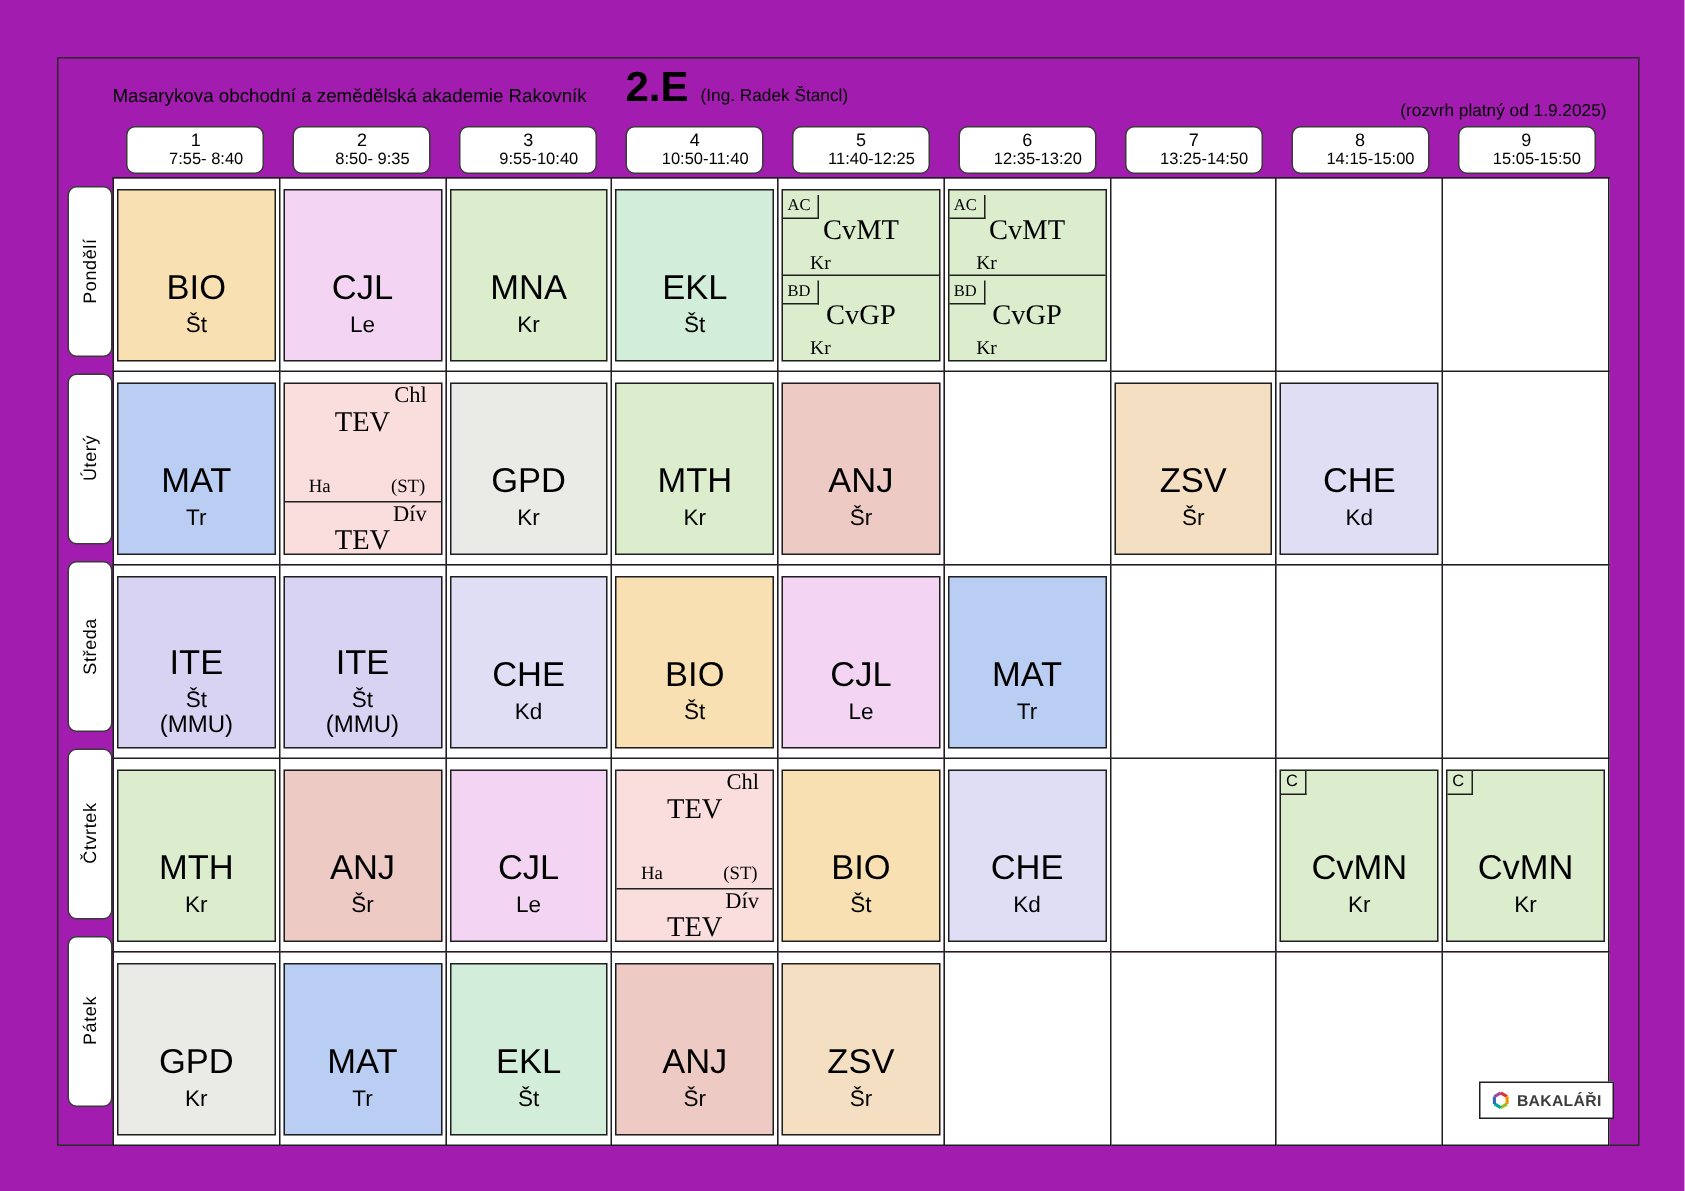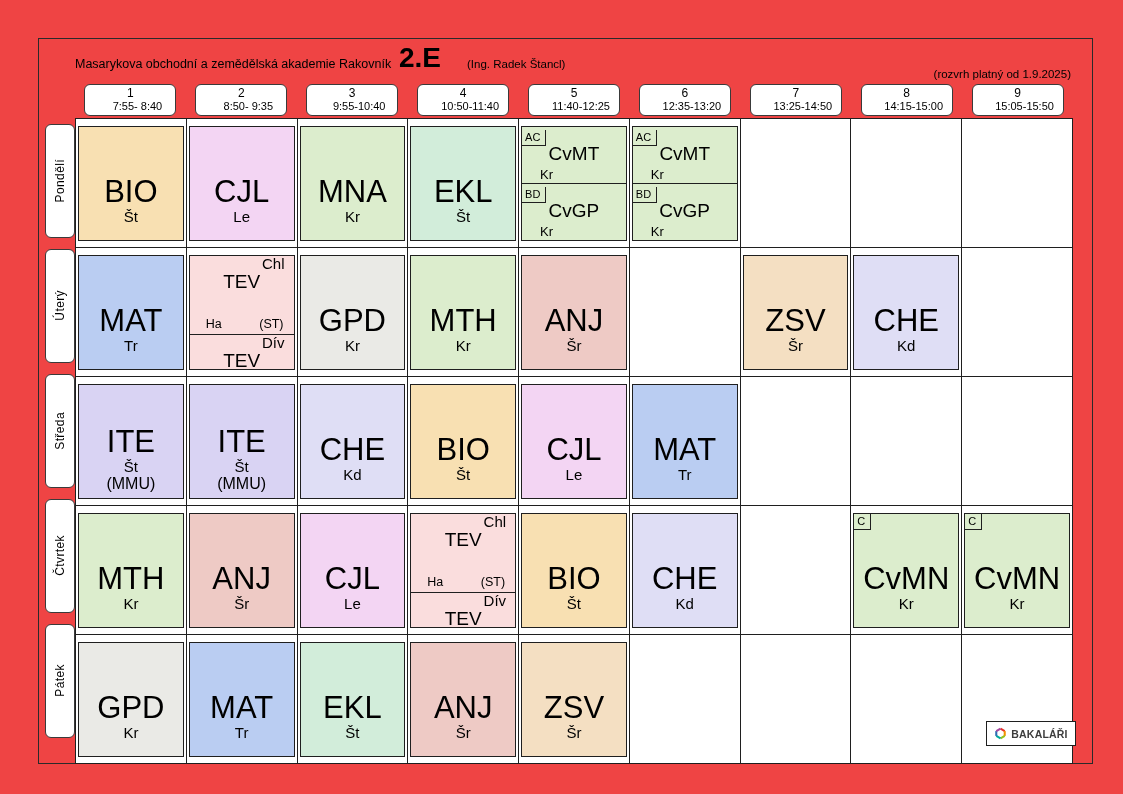--- a/index.html
+++ b/index.html
@@ -1,22 +1,22 @@
 <!DOCTYPE html>
 <html><head>
 <meta charset="utf-8">
 <style>
   html,body{margin:0;padding:0;background:#fff;}
   body{font-family:"Liberation Sans", sans-serif; color:#000;}
-  .page{position:relative;width:1123px;height:794px;background:#ef4444;overflow:hidden;}
+  .page{position:relative;width:1123px;height:794px;background:#a21caf;overflow:hidden;}
   .outer-border{position:absolute;left:38px;top:38px;width:1053px;height:724px;border:1px solid #2a2a2a;}
 
   
   .school-name{position:absolute;left:75px;top:57px;font-size:12.5px;}
-  .class-title{position:absolute;left:399px;top:42px;font-size:28px;font-weight:bold;}
+  .class-title{position:absolute;left:417px;top:42px;font-size:28px;font-weight:bold;}
   .class-teacher{position:absolute;left:467px;top:58px;font-size:11.5px;}
   .validity-note{position:absolute;right:52px;top:68px;font-size:11.5px;}
 
   
   .period-row{position:absolute;left:75px;top:84px;width:998px;height:32px;
     display:grid;grid-template-columns:repeat(9,1fr);justify-items:center;}
   .period-box{width:90px;height:30px;border:1px solid #3a3a3a;border-radius:6px;
     display:flex;flex-direction:column;align-items:center;justify-content:center;background:#fff;}
   .period-num{font-size:12px;line-height:13px;}
   .period-time{font-size:11px;line-height:13px;margin-left:14px;}
@@ -26,28 +26,28 @@
     display:grid;grid-template-rows:repeat(5,125px);justify-items:center;align-items:center;}
   .day-box{width:28px;height:112px;border:1px solid #3a3a3a;border-radius:6px;background:#fff;
     display:flex;align-items:center;justify-content:center;}
   .day-box span{writing-mode:vertical-rl;transform:rotate(180deg);font-size:12px;letter-spacing:.4px;}
 
   
   table.grid{position:absolute;left:75px;top:118px;width:998px;border-collapse:collapse;table-layout:fixed;}
   table.grid td{border:1px solid #1f1f1f;height:124px;padding:2px;vertical-align:middle;background:#fff;}
   .block{position:relative;height:115px;border:1px solid #1f1f1f;box-sizing:border-box;
     display:flex;flex-direction:column;align-items:center;justify-content:center;}
-  .subject{font-size:31px;line-height:31px;margin-top:35px;}
+  .subject{font-size:23px;line-height:31px;margin-top:35px;}
   .teacher{font-size:15px;line-height:19px;}
   .room{font-size:16px;line-height:15px;}
   .badge{position:absolute;top:0;left:0;font-size:11px;line-height:13px;padding:1px 5px 1px 3px;
     border-right:1px solid #1f1f1f;border-bottom:1px solid #1f1f1f;}
 
   
-  .block.split{padding:0;align-items:stretch;justify-content:flex-start;}
+  .block.split{padding:0;align-items:stretch;justify-content:flex-start;font-family:Liberation Serif, serif;}
   .half{flex:1;position:relative;display:flex;flex-direction:column;justify-content:space-between;}
   .half.divide{border-bottom:1px solid #1f1f1f;}
   .half .subj-mid{font-size:19px;line-height:20px;text-align:center;flex:0 0 auto;}
   
   .half .badge-row{height:15px;flex:0 0 15px;}
   .half .teach-left{font-size:13px;line-height:16px;text-align:left;padding-left:18px;flex:0 0 16px;}
   
   .half .group-right{font-size:15px;line-height:14px;text-align:right;padding-right:9px;padding-top:1px;flex:0 0 15px;}
   .half .meta-row{display:flex;justify-content:space-between;padding:0 10px 1px 16px;font-size:12.5px;line-height:16px;flex:0 0 17px;margin-top:24px;}
 

